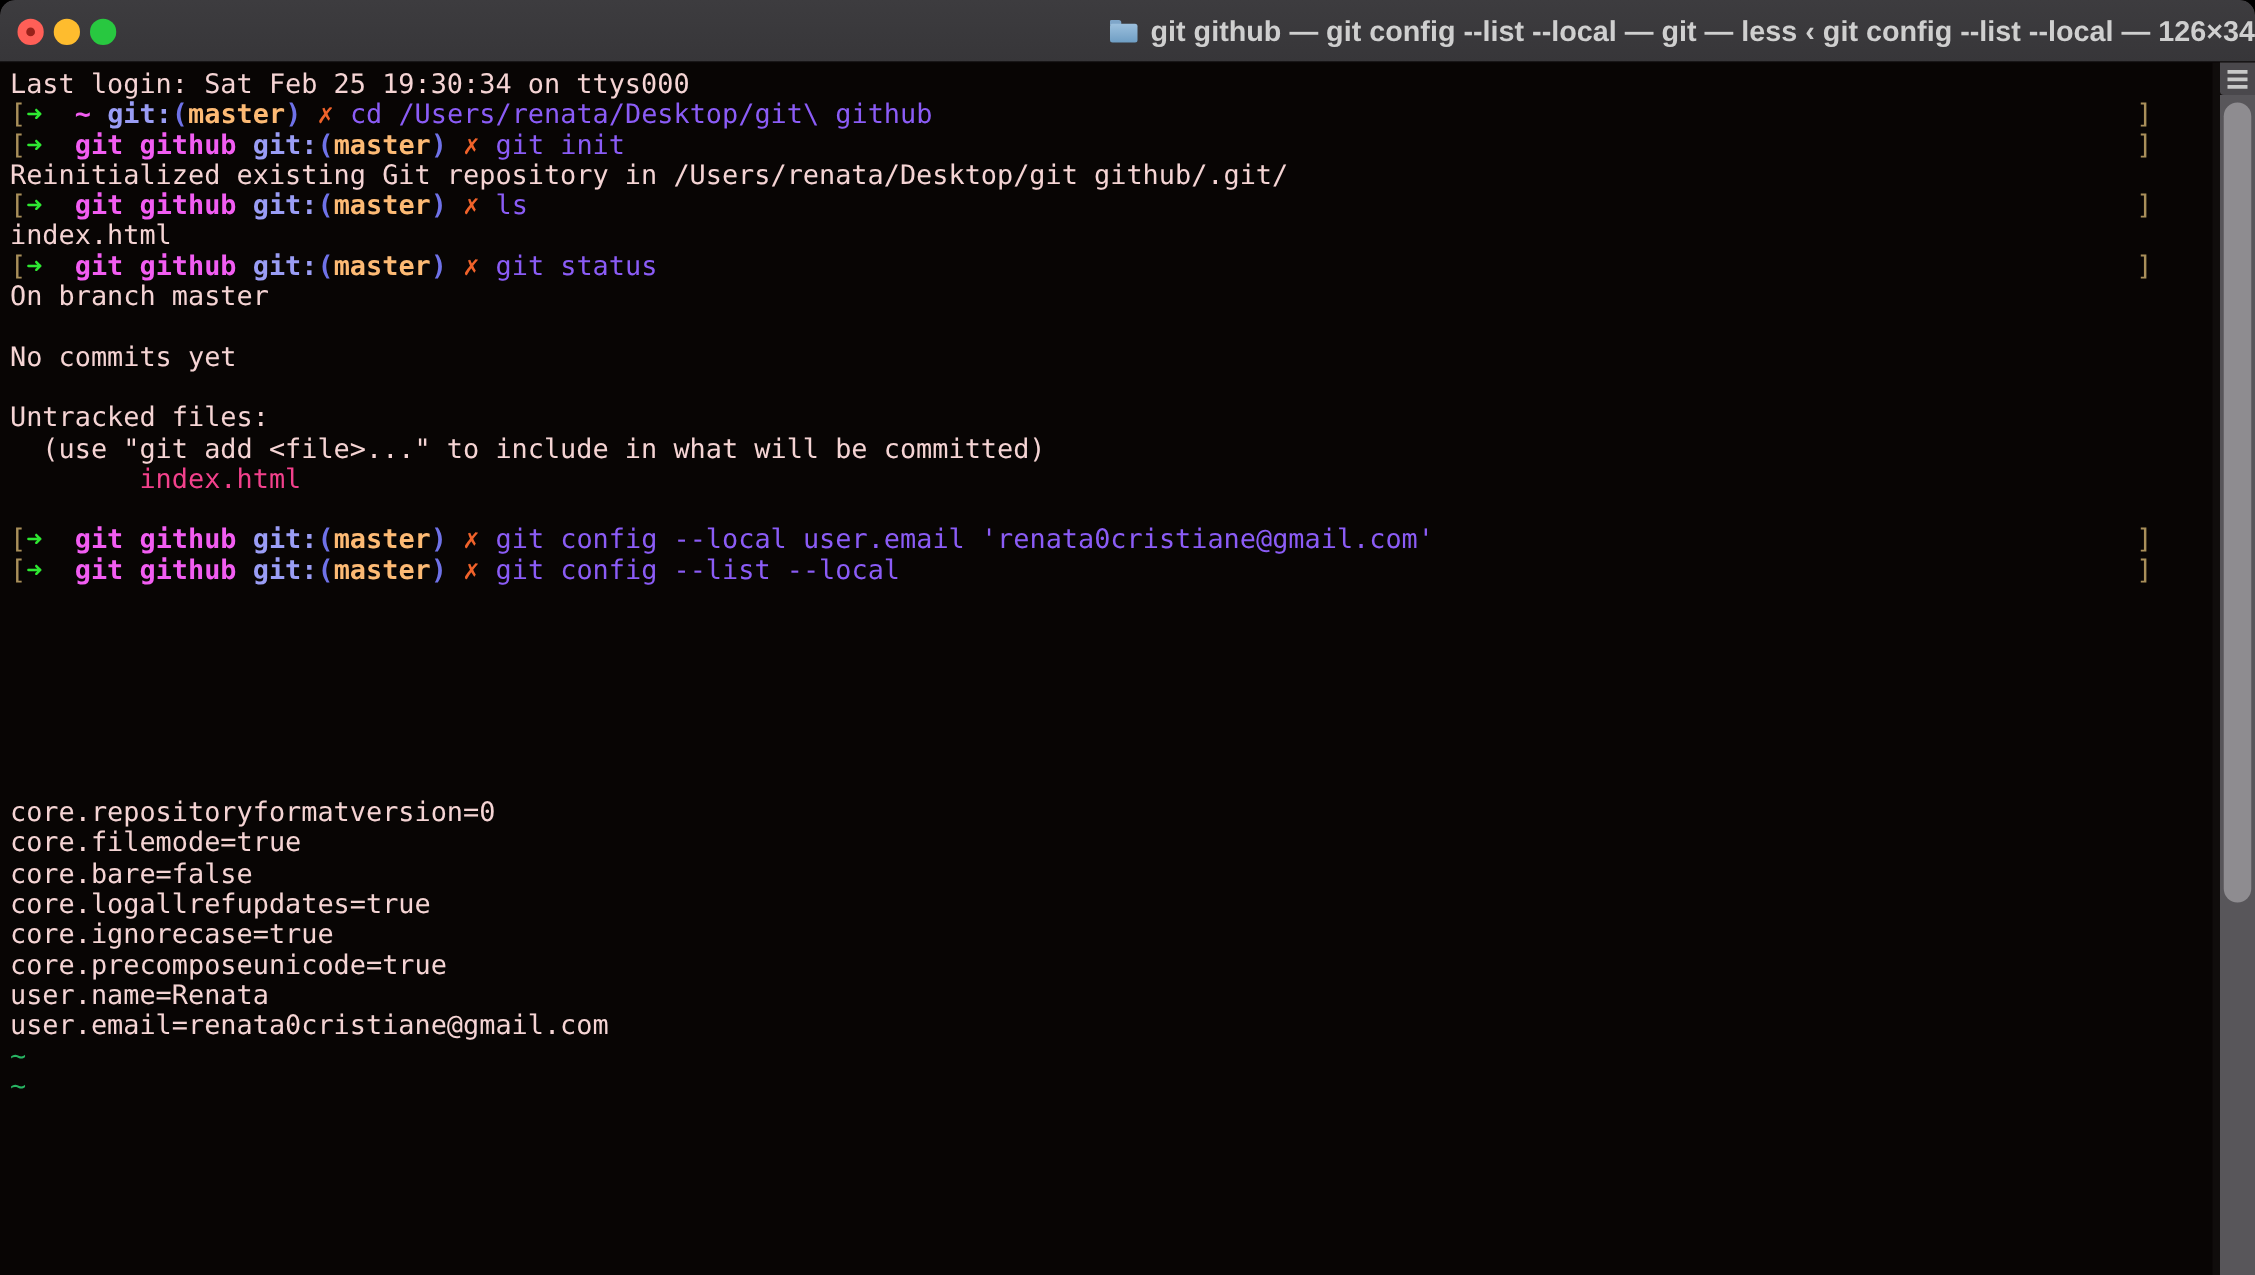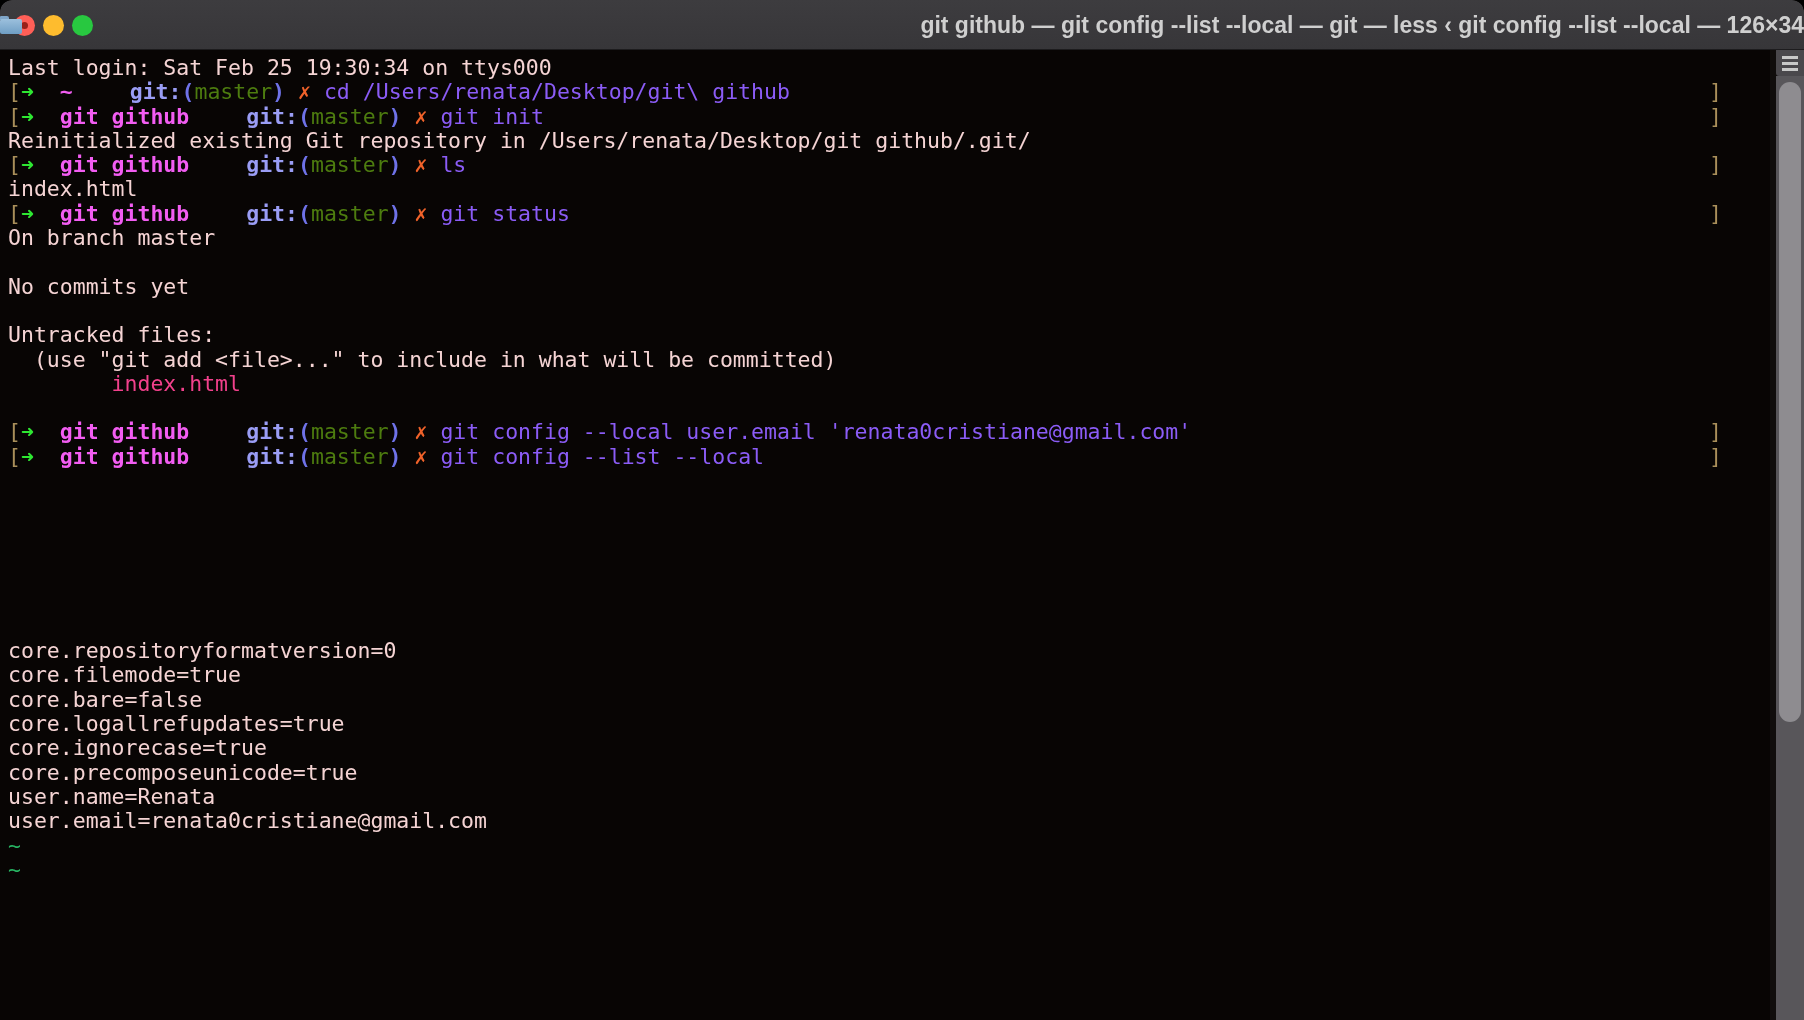--- a/index.html
+++ b/index.html
@@ -62,21 +62,21 @@
     background: #99211a;
   }
 
   #title-center {
     position: absolute;
     left: 0; top: 0;
     width: 1804px;
     height: 50px;
     display: flex;
     align-items: center;
-    justify-content: space-between;
+    justify-content: flex-end;
     gap: 10px;
     pointer-events: none;
   }
   #folder-icon {
     width: 22px;
     height: 18px;
     position: relative;
     flex: none;
   }
   #folder-icon .tab {
@@ -138,23 +138,23 @@
     position: absolute;
     right: 48px;
     top: 0;
     color: #a98f5a;
   }
 
   
   .c-bracket { color: #a98f5a; }
   .c-arrow   { color: #2ee832; font-weight: bold; }
   .c-path    { color: #f25df2; font-weight: bold; }
-  .c-git     { color: #9a9df5; font-weight: bold; margin-left: 44px; }
+  .c-git     { color: #9a9df5; font-weight: bold; }
   .c-paren   { color: #6f72e8; font-weight: bold; }
-  .c-branch  { color: #4d7c0f; font-weight: normal; }
+  .c-branch  { color: #fdba74; font-weight: bold; }
   .c-mark    { color: #f0622a; font-weight: bold; }
   .c-cmd     { color: #8b5cf6; }
   .c-out     { color: #f5d4d4; }
   .c-file    { color: #f2418c; }
   .c-tilde   { color: #28b463; }
 
   
   #scrollbar {
     position: absolute;
     right: 0;

